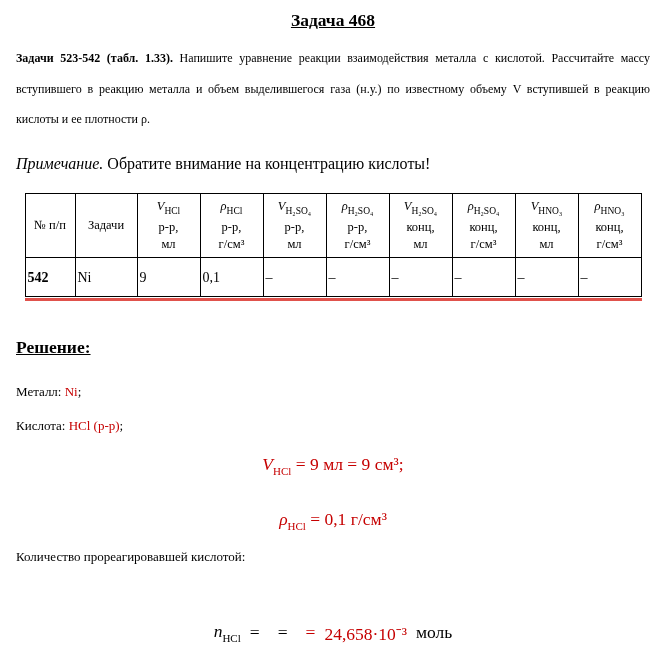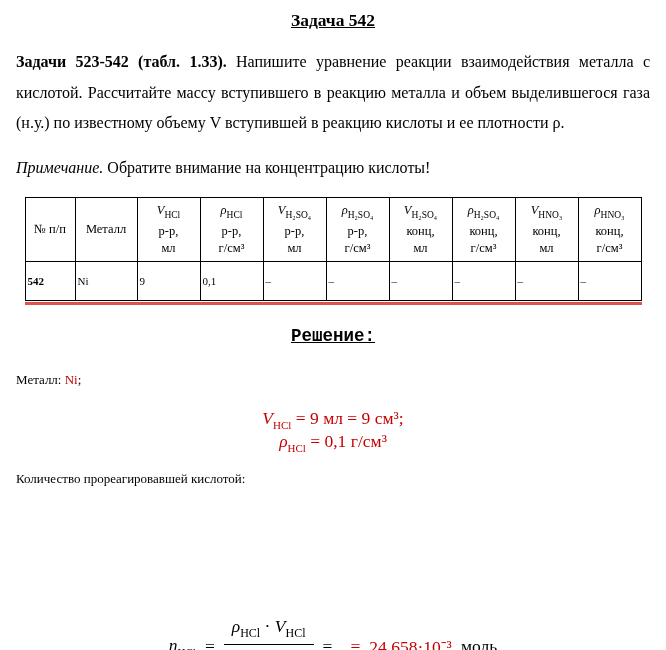--- a/index.html
+++ b/index.html
@@ -7,47 +7,47 @@
     width: 666px; height: 650px; overflow: hidden;
     background: #ffffff; color: #000000;
     font-family: "Liberation Serif", serif;
     position: relative;
   }
   .page { padding: 6px 16px 0 16px; }
 
   .doc-title { text-align: center; font-weight: bold; font-size: 17.5px; padding-top: 4px; }
   .doc-title .u { text-decoration: underline; }
 
-  .intro { font-size: 16px; line-height: 30.5px; text-align: justify; text-align-last: left; }
+  .intro { font-size: 12px; line-height: 30.5px; text-align: justify; text-align-last: left; }
   .intro .lead { font-weight: bold; }
 
   .note { margin-top: 20px; font-size: 16px; }
   .note .lead { font-style: italic; }
 
   .table-wrap { width: max-content; margin: 20px auto 0 auto; }
   table { border-collapse: collapse; }
   th, td {
     border: 1px solid #000; font-weight: normal; 
     vertical-align: middle; font-size: 12.5px; line-height: 17px; padding: 4px 2px;
   }
   th sub { font-size: 9.5px; }
-  td { font-size: 11px; height: 30px; }
+  td { font-size: 14px; height: 30px; }
   td.bold { font-weight: bold; }
   .sym { font-style: italic; }
   .red-line { height: 3px; margin-top: 1px; background: var(--table_line_red, #e0524c); }
 
-  .solution-heading { margin-top: 21px; text-align: center; font-weight: bold; font-size: 17.5px; font-family: Liberation Mono, monospace; }
+  .solution-heading { margin-top: 36px; font-weight: bold; font-size: 17.5px; }
   .solution-heading .u { text-decoration: underline; }
 
   .body-line { margin-top: 18px; font-size: 13px; }
   .body-line.first { margin-top: 26px; }
   .body-line sub, .center-line sub { font-size: 11px; }
 
   .center-line { margin-top: 20px; text-align: center; font-size: 17.5px; }
-  .center-line.rho { margin-top: 0; }
+  .center-line.rho { margin-top: 32px; }
 
   .red-text { color: var(--accent_red, #c60000); }
 
   .formula-row {
     position: absolute; left: 0; right: 0; top: 616px;
     display: flex; justify-content: center; align-items: center;
     gap: 9px; font-size: 17.5px;
   }
   .formula-row sub { font-size: 11px; }
   .frac { display: inline-flex; flex-direction: column; align-items: center; }
@@ -56,21 +56,21 @@
   .frac.red .den { border-top-color: var(--accent_red, #c60000); }
   .frac sup { font-size: 12px; }
   .frac .num sub { font-size: 12px; }
 </style>
 </head>
 <body>
 
 <div class="page">
 
   <div class="doc-title">
-    <span class="u">Задача 542</span>
+    <span class="u">Задача 468</span>
   </div>
 
   <p class="intro">
     <span class="lead">Задачи 523-542 (табл. 1.33).</span><span> Напишите уравнение реакции взаимодействия металла с кислотой. Рассчитайте массу вступившего в реакцию металла и объем выделившегося газа (н.у.) по известному объему V вступившей в реакцию кислоты и ее плотности ρ.</span>
   </p>
 
   <p class="note">
     <span class="lead">Примечание.</span><span> Обратите внимание на концентрацию кислоты!</span>
   </p>
 
@@ -84,21 +84,21 @@
           <col style="width:63px">
           <col style="width:63px">
         <col style="width:63px">
           <col style="width:63px">
           <col style="width:63px">
           <col style="width:63px">
       </colgroup>
       <tbody>
           <tr>
         <th>№ п/п</th>
-        <th>Металл</th>
+        <th>Задачи</th>
         <th>
           <span class="sym">V</span><sub>HCl</sub><br>
           <span>р-р,</span><br>
           <span>мл</span>
         </th>
         <th>
           <span class="sym">ρ</span><sub>HCl</sub><br>
           <span>р-р,</span><br>
           <span>г/см³</span>
         </th>
@@ -151,40 +151,42 @@
   </div>
 
   <div class="solution-heading">
     <span class="u">Решение:</span>
   </div>
 
   <p class="body-line first">
     <span>Металл: </span><span class="red-text">Ni</span><span>;</span>
   </p>
 
+  <p class="body-line">
+    <span>Кислота: </span><span class="red-text">HCl (р-р)</span><span>;</span>
+  </p>
 
   <div class="center-line red-text">
     <span class="sym">V</span><sub>HCl</sub><span> = 9 мл = 9 см³;</span>
   </div>
 
   <div class="center-line rho red-text">
     <span class="sym">ρ</span><sub>HCl</sub><span> = 0,1 г/см³</span>
   </div>
 
   <p class="body-line">
     <span>Количество прореагировавшей кислотой:</span>
   </p>
 
 </div>
 
 <div class="formula-row">
   <span><span class="sym">n</span><sub>HCl</sub></span>
   <span>=</span>
   <span class="frac">
-    <span class="num"><span class="sym">ρ</span><sub>HCl</sub> <span>·</span> <span class="sym">V</span><sub>HCl</sub></span>
     <span class="den"></span>
   </span>
   <span>=</span>
   <span class="frac red">
     <span class="den"></span>
   </span>
   <span class="red-text">=</span>
   <span class="red-text">24,658·10⁻³</span>
   <span>моль</span>
 </div>

